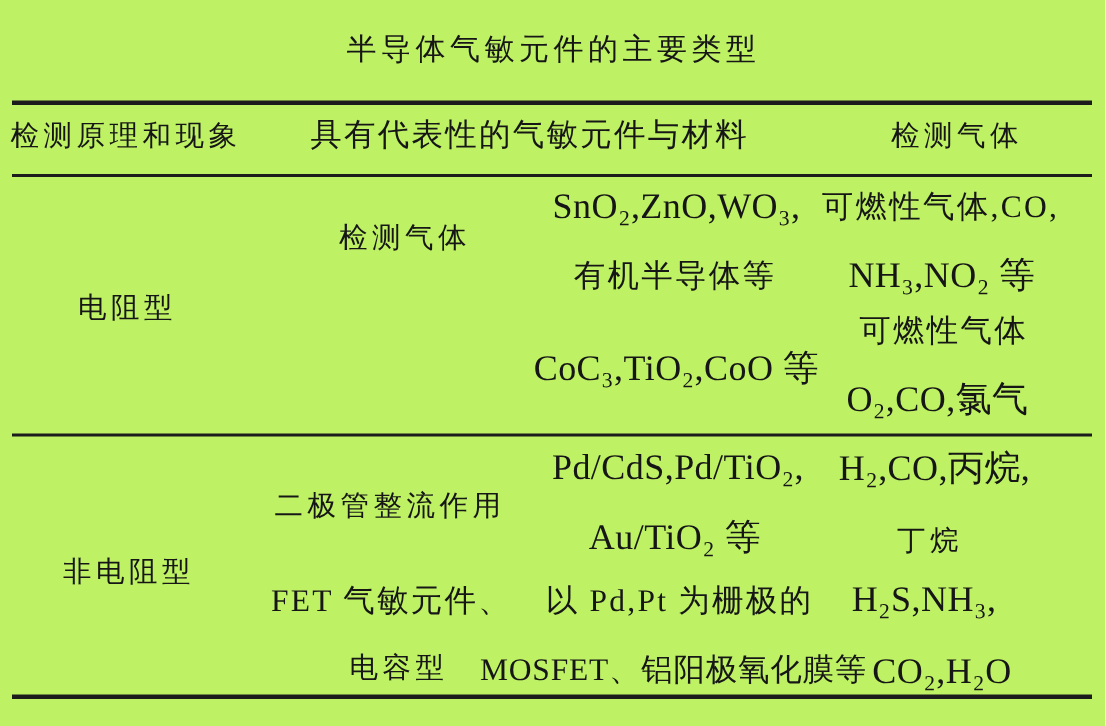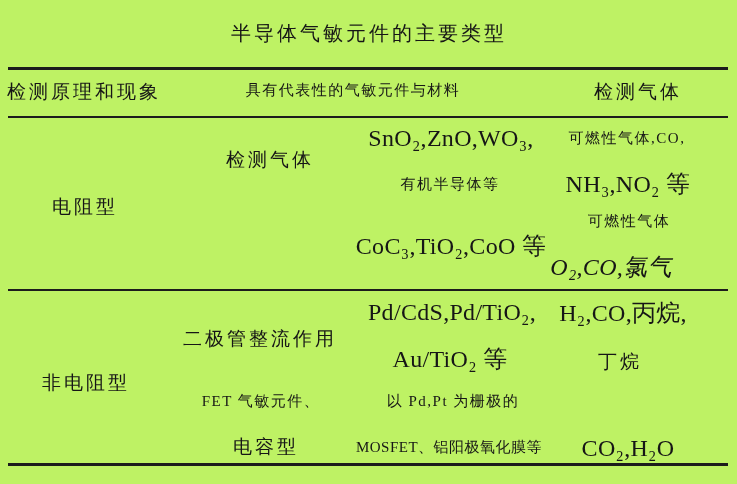--- a/index.html
+++ b/index.html
@@ -12,21 +12,21 @@
     overflow:hidden;
   }
   .cell {
     position:absolute;
     transform:translate(-50%,-50%);
     white-space:nowrap;
     line-height:1;
   }
   .title   { font-size:20px; letter-spacing:3px; }
   .zh      { font-size:19px; letter-spacing:3px; }
-  .zh-tight{ font-size:15px; letter-spacing:1.5px; }
+  .zh-tight{ font-size:21px; letter-spacing:1.5px; }
   .formula { font-size:24px; letter-spacing:0.3px; }
   .rule {
     position:absolute; left:8px; width:720px; background:#1c1c1c;
   }
   .thick { height:3px; }
   .thin  { height:1.5px; }
 </style>
 </head>
 <body>
 
@@ -46,29 +46,30 @@
   <div class="cell zh" style="left:85px; top:206px;">电阻型</div>
 
   <div class="cell zh" style="left:270px; top:159px;">检测气体</div>
   <div class="cell formula" style="left:451px; top:138px;">SnO₂,ZnO,WO₃,</div>
   <div class="cell zh-tight" style="left:450px; top:184px;">有机半导体等</div>
   <div class="cell zh-tight" style="left:627px; top:138px;">可燃性气体,CO,</div>
   <div class="cell formula" style="left:628px; top:184px;">NH₃,NO₂ 等</div>
 
   <div class="cell formula" style="left:451px; top:246px;">CoC₃,TiO₂,CoO 等</div>
   <div class="cell zh-tight" style="left:629px; top:221px;">可燃性气体</div>
-  <div class="cell formula" style="left:611px; top:267px;font-style:italic;">O₂,CO,氯气</div>
+  <div class="cell formula" style="left:625px; top:267px;">O₂,CO,氯气</div>
 
   <div class="cell zh" style="left:86px; top:382px;">非电阻型</div>
 
   <div class="cell zh" style="left:260px; top:338px;font-family:Liberation Serif, serif;">二极管整流作用</div>
   <div class="cell formula" style="left:452px; top:312px;">Pd/CdS,Pd/TiO₂,</div>
   <div class="cell formula" style="left:450px; top:359px;text-align:center;">Au/TiO₂ 等</div>
   <div class="cell formula" style="left:623px; top:313px;">H₂,CO,丙烷,</div>
   <div class="cell zh" style="left:620px; top:361px;">丁烷</div>
 
   <div class="cell zh-tight" style="left:261px; top:401px;">FET 气敏元件、</div>
   <div class="cell zh" style="left:266px; top:446px;">电容型</div>
   <div class="cell zh-tight" style="left:453px; top:401px;">以 Pd,Pt 为栅极的</div>
   <div class="cell zh-tight" style="left:449px; top:447px; letter-spacing:0.5px;">MOSFET、铝阳极氧化膜等</div>
+  <div class="cell formula" style="left:616px; top:400px;">H₂S,NH₃,</div>
   <div class="cell formula" style="left:628px; top:448px;">CO₂,H₂O</div>
 
 </div>
 
 </body></html>

